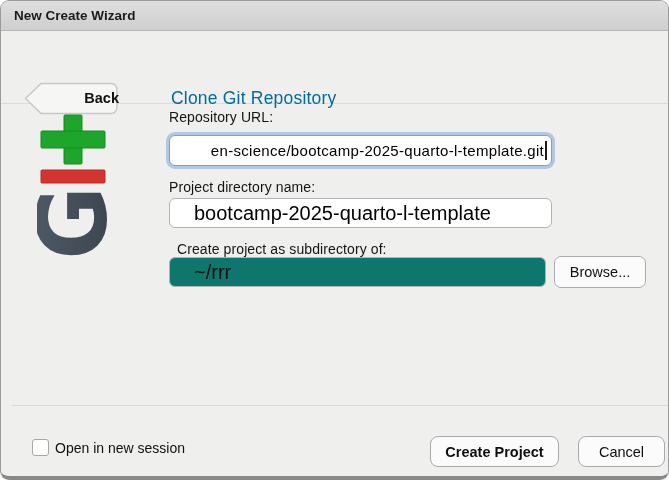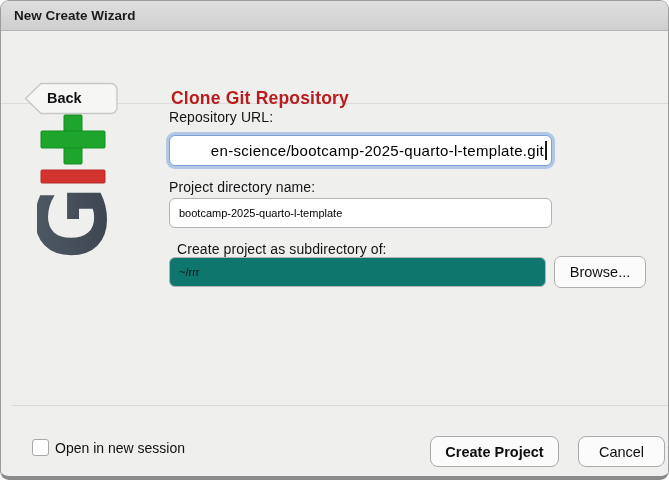--- a/index.html
+++ b/index.html
@@ -27,46 +27,46 @@
 
   
   .header { position: absolute; left: 0; top: 30px; right: 0; height: 73px; border-bottom: 1px solid #dcddda; }
   .back-btn {
     position: absolute; left: 22px; top: 51px; width: 96px; height: 33px;
     background: transparent; border: none; cursor: pointer; padding: 0;
   }
   .back-btn svg { position: absolute; left: 0; top: 0; }
   .back-btn .back-label {
     position: absolute; left: 24px; right: 0; top: 0; line-height: 33px;
-    text-align: left; font-size: 14.5px; font-weight: bold; color: #111;
+    text-align: right; font-size: 14.5px; font-weight: bold; color: #111;
     font-family: "Liberation Sans", sans-serif;
   }
   .page-title {
     position: absolute; left: 170px; top: 57px;
-    font-size: 17.5px; font-weight: bold; color: #b91c1c; letter-spacing: 0.2px;
+    font-size: 17.5px; font-weight: normal; color: #0369a1; letter-spacing: 0.2px;
   }
 
   
   .content { position: absolute; left: 0; top: 104px; right: 0; height: 300px; }
   .git-logo { position: absolute; left: 36px; top: 8px; width: 74px; height: 144px; }
 
   .form-label {
     position: absolute; left: 168px;
     font-size: 14px; color: #141414; letter-spacing: 0.1px;
   }
   .label-url  { top: 4px; }
   .label-dir  { top: 74px; }
   .label-sub  { top: 136px; margin-left: 8px; }
 
   .field {
     position: absolute; left: 168px; width: 383px; height: 30px;
     background: #ffffff; border: 1px solid #b3b3b3; border-radius: 6px;
-    font-size: 11px; color: #000;
+    font-size: 20px; color: #000;
     display: flex; align-items: center;
-    padding: 0 9px; white-space: nowrap; overflow: hidden;
+    padding: 0 24px; white-space: nowrap; overflow: hidden;
   }
   .field-url {
     top: 30px; height: 31px;
     border: 1px solid #7aa1d4;
     box-shadow: 0 0 0 3px rgba(128, 166, 218, 0.55);
     justify-content: flex-end; padding: 0 4px 0 16px;
     font-size: 15px; letter-spacing: 0.3px;
   }
   .caret { display: inline-block; width: 2px; height: 19px; background: #1a1a1a; margin-left: 1px; flex: 0 0 auto; }
   .field-dir { top: 93px; }

